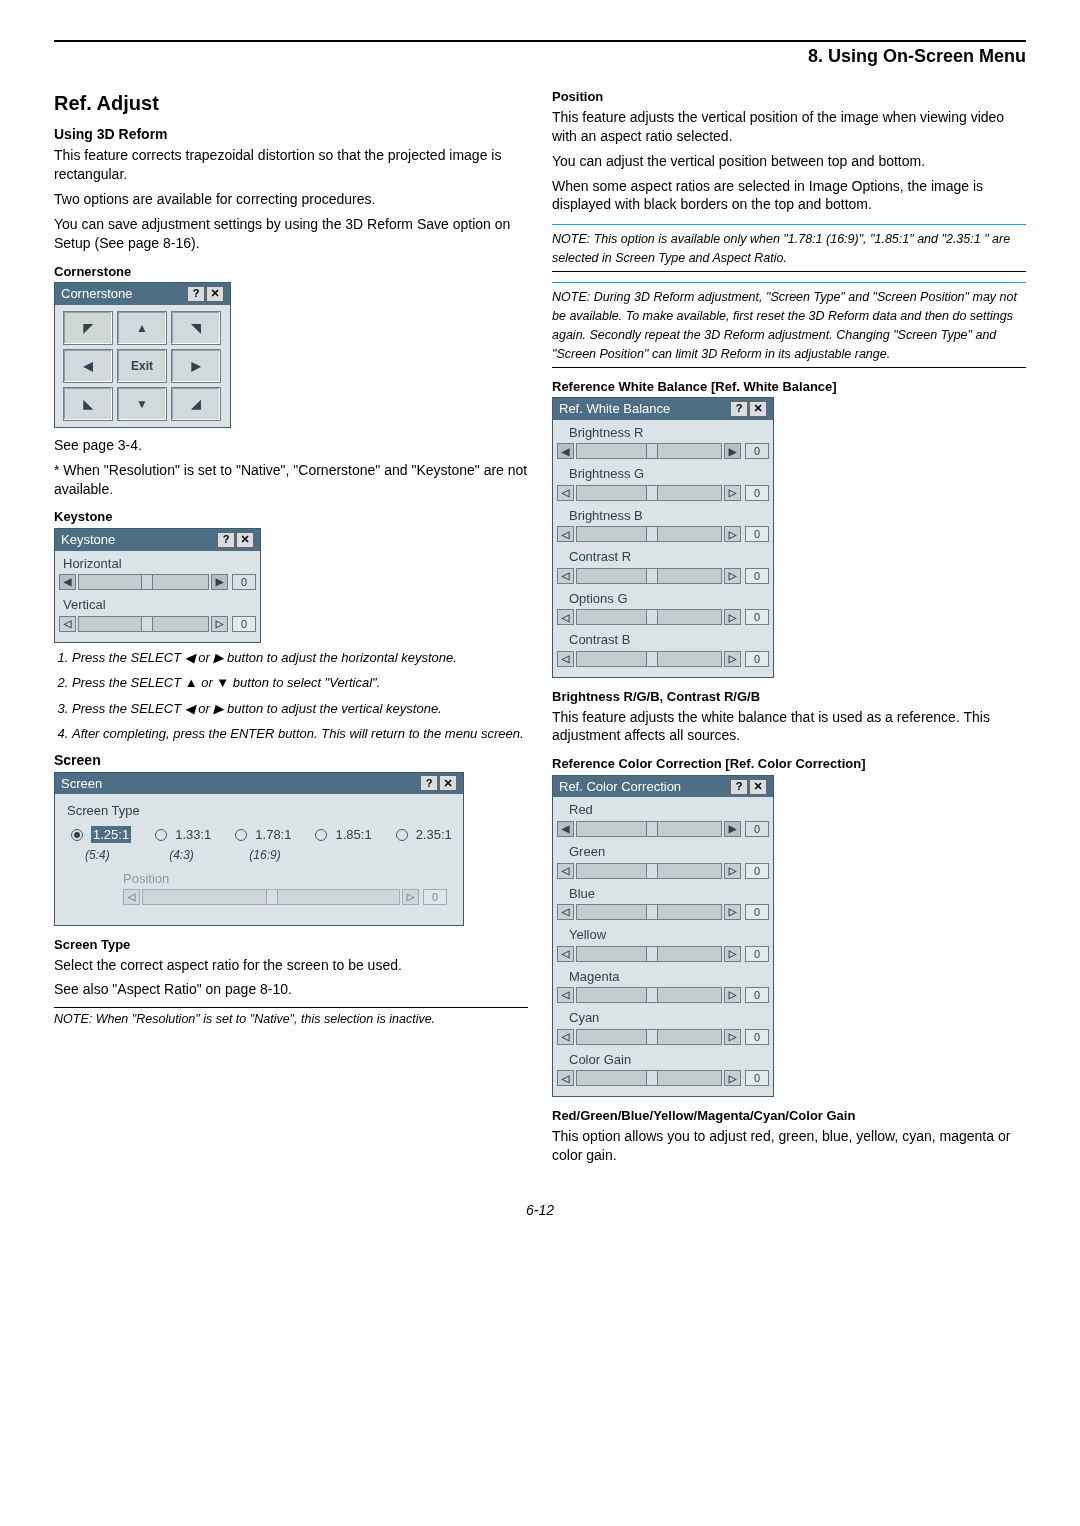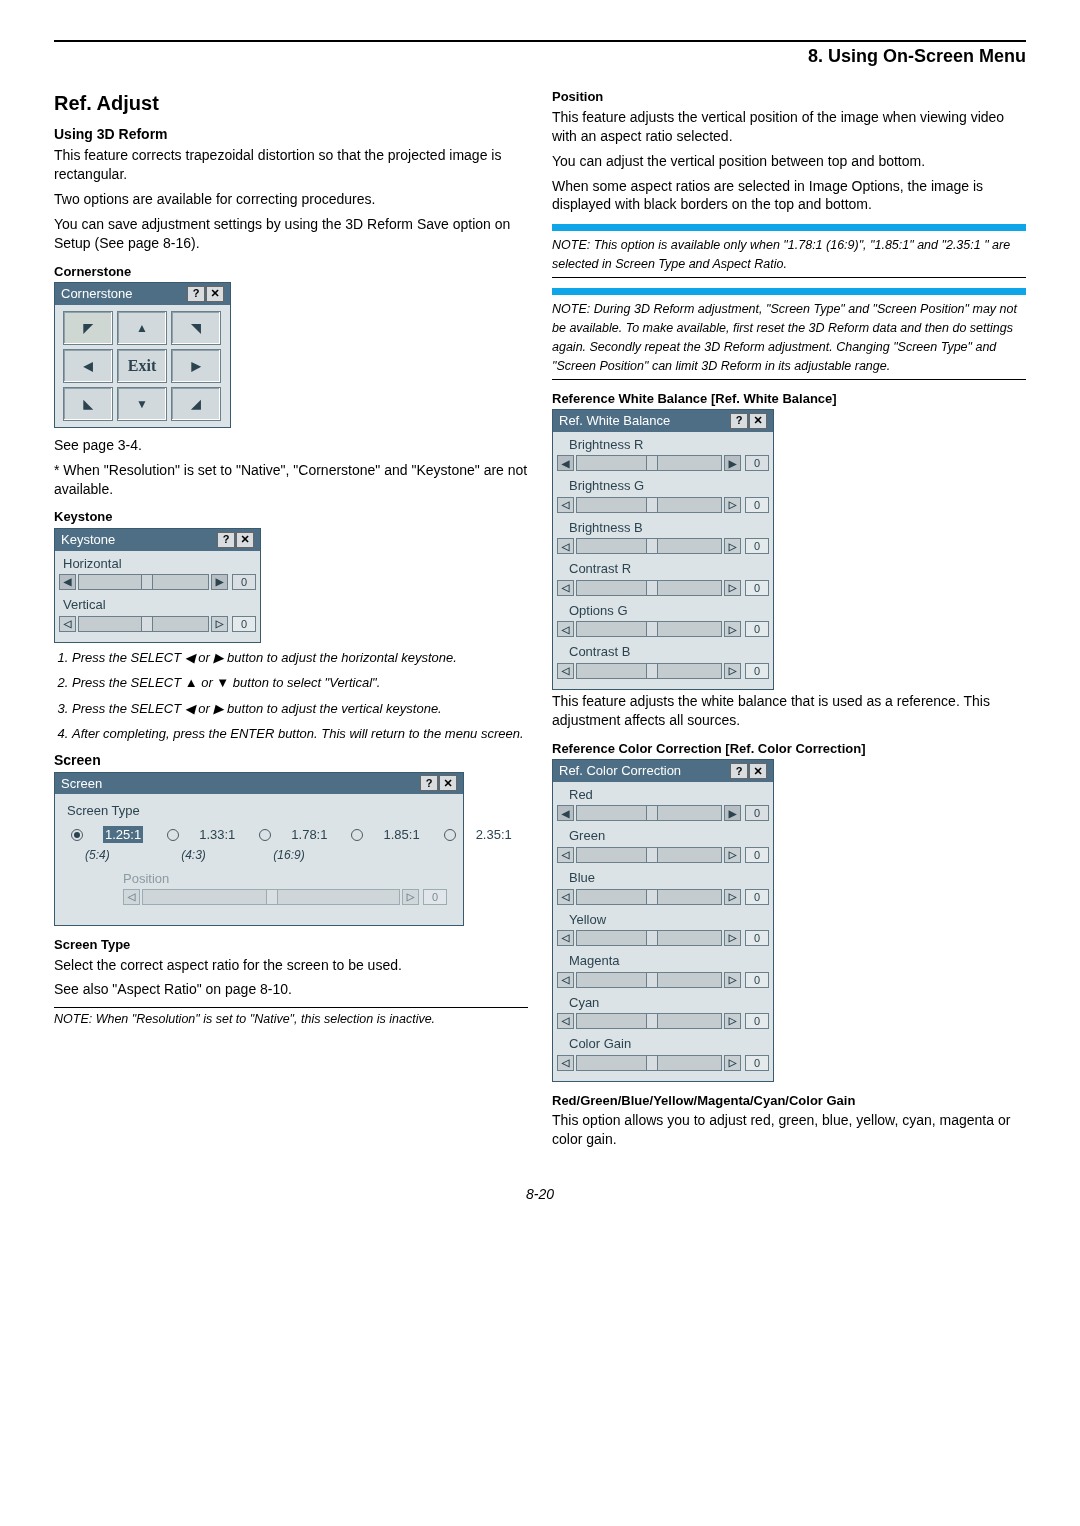--- a/index.html
+++ b/index.html
@@ -14,52 +14,52 @@
   }
   .header-rule { border-top: 2px solid #000; margin-bottom: 2px; }
   .header-title { text-align: right; font-weight: bold; font-size: 18px; margin-bottom: 18px;}
   .cols { display: flex; gap: 24px; justify-content: space-between; }
   .col { flex: 1 1 0; min-width: 0;}
   h1.sec { font-size: 20px; font-weight: bold; margin: 4px 0 6px 0;}
   h3.sub { font-size: 14px; font-weight: bold; margin: 8px 0 2px 0;}
   h4.mini { font-size: 13px; font-weight: bold; margin: 10px 0 2px 0;}
   p { margin: 2px 0 6px 0; }
   .ital { font-style: italic; }
-  .note-rule { border-top: 7px solid #0ea5e9; border-bottom: 1px solid #000; padding: 4px 0; margin: 10px 0;}
+  .note-rule { border-top: 1px solid #0ea5e9; border-bottom: 1px solid #000; padding: 4px 0; margin: 10px 0;}
   .note-rule .ital { font-size: 12.5px; }
   
   .dlg { border: 1px solid #3a5a6d; background: #dce3e6; font-family: "Lucida Sans", Arial, sans-serif; font-size: 13px; color:#2b4450; position: relative;}
   .dlg-title { background:#4d6e84; color:#fff; padding:2px 6px; font-size:13px; display:flex; justify-content:space-between; align-items:center; font-weight:normal;}
   .dlg-title .btns { display:flex; gap:0;}
   .dlg-title .tb { width:16px; height:14px; background:#d9dde0; border:1px solid #666; color:#000; display:flex; align-items:center; justify-content:center; font-size:11px; line-height:1; font-weight:bold; margin-left:1px;}
   .dlg-body { padding:6px 8px 8px 8px;}
   
   .cs-grid { display:grid; grid-template-columns: repeat(3, 50px); grid-template-rows: repeat(3, 34px); gap:4px; padding:6px 8px;}
   .cs-cell { background:#d2d9dd; border:1px solid #6b7f8a; box-shadow: inset -1px -1px 0 #fff, inset 1px 1px 0 #8fa1ab; display:flex; align-items:center; justify-content:center; font-size:12px; font-weight:bold;}
   .cs-cell.hl { background:#cfd7d3;}
   .cs-cell .arrow { font-size:12px;}
-  .cs-cell.exit { font-size:16px;font-family:Liberation Serif, serif;}
+  .cs-cell.exit { font-size:12px;}
   .cs-wrap { width:175px;}
   
   .slider-row { display:flex; align-items:center; gap:2px; margin:2px 0 4px 0;}
   .slider-row .ab { width:15px; height:14px; background:#c9d0d4; border:1px solid #6b7f8a; display:flex; align-items:center; justify-content:center; font-size:10px; font-weight:bold;}
   .slider-row .track { flex:1; height:14px; background:#c5ccd0; border:1px solid #6b7f8a; position:relative;}
   .slider-row .thumb { position:absolute; top:-1px; bottom:-1px; width:10px; background:#d7dde1; border:1px solid #6b7f8a;}
   .slider-row .val { width:22px; height:14px; border:1px solid #6b7f8a; background:#e4e9ec; text-align:center; font-size:11px; line-height:14px; margin-left:2px;}
   .slider-row.active .ab { background:#b7bfc4;}
   .slider-row.active .thumb { background:#cfd6da;}
   .slider-row.active .val { background:#d9dfe3;}
   .kv-label { padding:2px 4px 0 4px;}
   
   .ks-dlg { width:205px;}
   
   .sc-dlg { width:408px;}
   .sc-row { display:flex; gap:24px; padding:2px 8px;}
   .sc-opt { display:flex; align-items:flex-start; gap:4px; flex-direction:column; text-align:center;}
-  .sc-opt .rline { display:flex; align-items:center; gap:20px;}
+  .sc-opt .rline { display:flex; align-items:center; gap:8px;}
   .radio { width:10px; height:10px; border:1px solid #4a5a63; border-radius:50%; display:inline-block; position:relative;}
   .radio.sel::after { content:""; position:absolute; inset:2px; background:#2b4450; border-radius:50%;}
   .sc-opt .secondary { font-size:12px;font-style:italic;}
   .sc-pos { padding:4px 8px 8px 60px;}
   .sc-pos-label { color:#8c9aa2;}
   
   .wb-dlg { width:220px;}
   .wb-item .lab { padding:2px 6px 0 12px;}
   
   ol.steps { padding-left:18px; margin:6px 0;}
@@ -317,20 +317,21 @@
               <div class="track">
                 <div class="thumb" style="left: 48%;"></div>
               </div>
               <div class="ab">▷</div>
               <div class="val">0</div>
             </div>
           </div>
         </div>
     </div>
 
+    <h4 class="mini">Brightness R/G/B, Contrast R/G/B</h4>
     <p>This feature adjusts the white balance that is used as a reference. This adjustment affects all sources.</p>
 
     <h4 class="mini">Reference Color Correction [Ref. Color Correction]</h4>
 
     <div class="dlg wb-dlg">
       <div class="dlg-title">
         <span>Ref. Color Correction</span>
         <span class="btns">
           <span class="tb">?</span>
           <span class="tb">✕</span>
@@ -415,13 +416,13 @@
             </div>
           </div>
         </div>
     </div>
 
     <h4 class="mini">Red/Green/Blue/Yellow/Magenta/Cyan/Color Gain</h4>
     <p>This option allows you to adjust red, green, blue, yellow, cyan, magenta or color gain.</p>
   </div>
 </div>
 
-<div class="pagenum">8-20</div>
+<div class="pagenum">6-12</div>
 
 </body></html>

